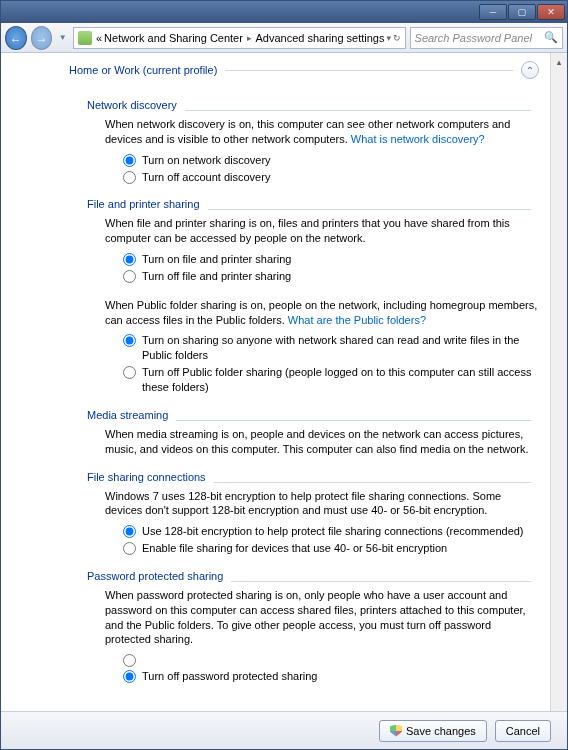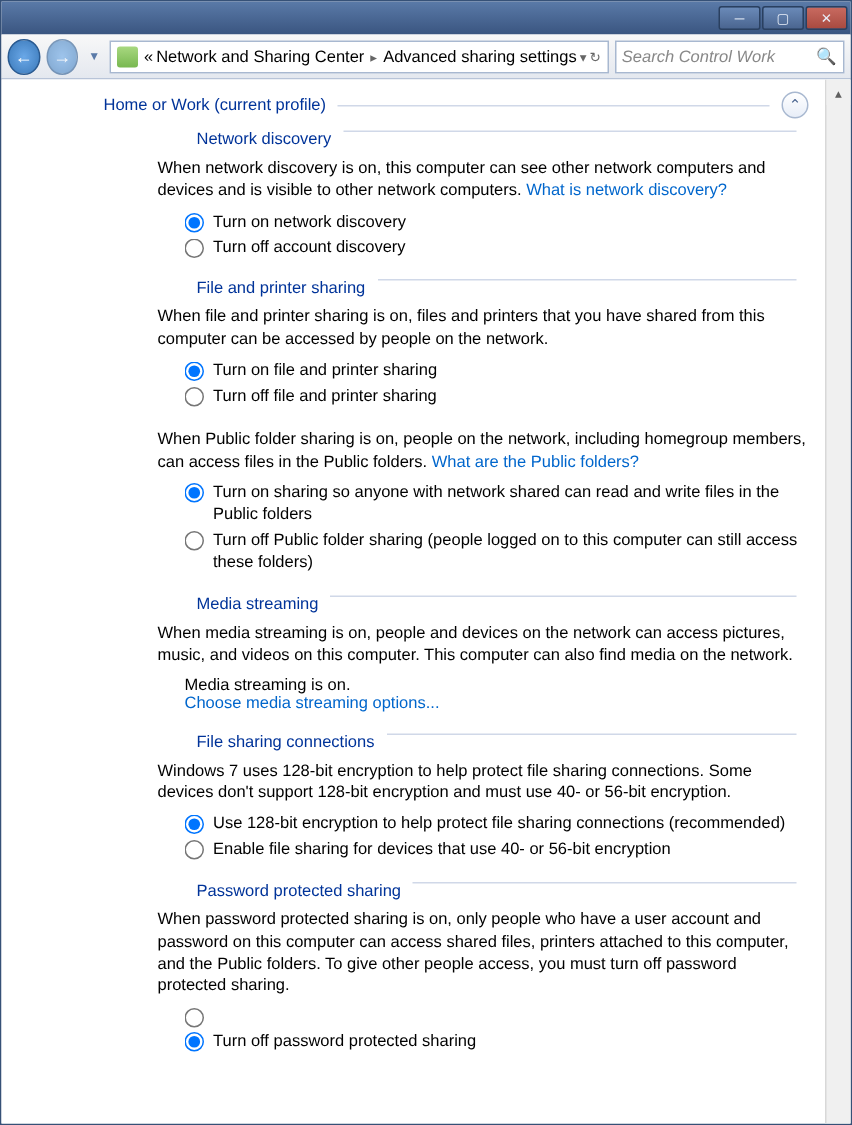--- a/index.html
+++ b/index.html
@@ -113,21 +113,21 @@
   overflow: auto;
   background: #fff;
   position: relative;
 }
 .content-inner {
   padding: 8px 28px 8px 68px;
 }
 .profile-header {
   display: flex;
   align-items: center;
-  margin-bottom: 8px;
+  margin-bottom: 20px;
 }
 .profile-header .label { color: #003399; font-size: 11px; }
 .hr-fill {
   flex: 1;
   height: 1px;
   background: #d0d8e8;
   margin: 0 8px;
 }
 .expand-btn {
   width: 18px;
@@ -140,23 +140,22 @@
   justify-content: center;
   font-size: 10px;
   color: #4a6590;
 }
 .section {
   margin-bottom: 14px;
   margin-left: 18px;
 }
 .section-header {
   display: flex;
-  align-items: flex-start;
+  align-items: flex-end;
   margin-bottom: 6px;
-  margin-left: 44px;
 }
 .section-header .title { color: #003399; font-size: 11px; }
 .section-body {
   padding-left: 18px;
   color: #000;
 }
 .desc { margin-bottom: 6px; line-height: 1.35; }
 .link { color: #0066cc; cursor: pointer; }
 .radio-group { padding-left: 18px; margin-top: 4px; }
 .radio-row {
@@ -229,21 +228,21 @@
       <span class="bc-part">«</span>
       <span class="bc-part">Network and Sharing Center</span>
       <span class="bc-sep">▸</span>
       <span class="bc-part">Advanced sharing settings</span>
       <span class="bc-end-controls">
         <span>▾</span>
         <span>↻</span>
       </span>
     </div>
     <div class="searchbox">
-      <span>Search Control Work</span>
+      <span>Search Password Panel</span>
       <span class="si">🔍</span>
     </div>
   </div>
 
   <div class="content">
     <div class="scrollbar-visual">
       <div class="arrow">▴</div>
     </div>
     <div class="content-inner">
 
@@ -313,24 +312,20 @@
         </div>
       </div>
 
       <div class="section">
         <div class="section-header">
           <span class="title">Media streaming</span>
           <div class="hr-fill"></div>
         </div>
         <div class="section-body">
           <div class="desc">When media streaming is on, people and devices on the network can access pictures, music, and videos on this computer. This computer can also find media on the network.</div>
-          <div class="status-text">
-            <div>Media streaming is on.</div>
-            <div><span class="link">Choose media streaming options...</span></div>
-          </div>
         </div>
       </div>
 
       <div class="section">
         <div class="section-header">
           <span class="title">File sharing connections</span>
           <div class="hr-fill"></div>
         </div>
         <div class="section-body">
           <div class="desc">Windows 7 uses 128-bit encryption to help protect file sharing connections. Some devices don't support 128-bit encryption and must use 40- or 56-bit encryption.</div>
@@ -362,14 +357,23 @@
                 <input type="radio" name="pp" checked="" style="">
                 <span>Turn off password protected sharing</span>
               </label>
           </div>
         </div>
       </div>
 
     </div>
   </div>
 
+  <div class="footer">
+    <button class="btn">
+      <span class="shield"></span>
+      <span>Save changes</span>
+    </button>
+    <button class="btn">
+      <span>Cancel</span>
+    </button>
+  </div>
 
 </div>
 
 </body></html>

